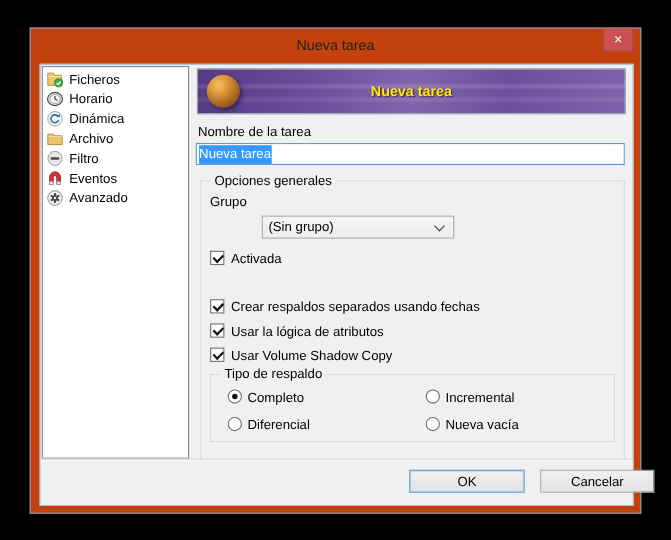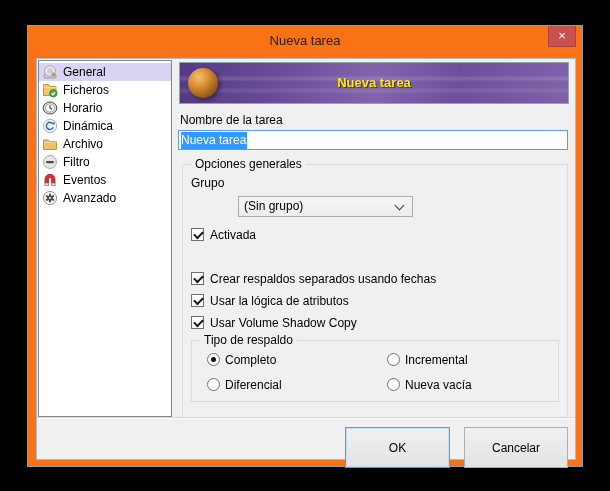--- a/index.html
+++ b/index.html
@@ -9,21 +9,21 @@
     background: #000;
     font-family: "Liberation Sans", sans-serif;
     -webkit-font-smoothing: antialiased;
   }
   * { box-sizing: border-box; }
 
   
   .dialog {
     position: absolute; left: 27px; top: 25px;
     width: 556px; height: 442px;
-    background: #f97316;
+    background: #c2410c;
     border: 1px solid #7fa0bd;
   }
   .titlebar {
     position: absolute; left: 0; top: 0; right: 0; height: 32px;
     text-align: center; line-height: 30px;
     font-size: 13px; color: #1e1e1e;
   }
   .close-btn {
     position: absolute; top: 0; right: 6px;
     width: 28px; height: 21px;
@@ -150,21 +150,21 @@
     content: ""; position: absolute; left: 2px; top: 2px;
     width: 7px; height: 4px;
     border-left: 2px solid #151515;
     border-bottom: 2px solid #151515;
     transform: rotate(-45deg);
   }
 
   
   .radio-row {
     position: absolute;
-    display: flex; 
+    display: flex; align-items: center;
     height: 15px; font-size: 12px;
     cursor: default;
   }
   .radio {
     width: 13px; height: 13px; border-radius: 50%;
     background: #fff; border: 1px solid #707070;
     margin-right: 5px; position: relative; flex: 0 0 13px;
   }
   .radio.selected::after {
     content: ""; position: absolute; left: 3px; top: 3px;
@@ -173,56 +173,45 @@
   }
 
   
   .footer {
     position: absolute; left: 0; right: 0; bottom: 0; height: 42px;
     border-top: 1px solid #d5d5d5;
     box-shadow: inset 0 1px 0 #fbfbfb;
     background: #f0f0f0;
   }
   .btn {
-    position: absolute; top: 9px; height: 41px;
+    position: absolute; top: 9px; height: 21px;
     background: linear-gradient(180deg, #f0f0f0, #e3e3e3);
     font-family: "Liberation Sans", sans-serif;
     font-size: 12px; color: #000;
     text-align: center;
     cursor: default;
+    margin-left: 27px;
   }
   .btn-ok     { left: 308px; width: 105px; border: 1px solid #5e9bd1; box-shadow: 0 0 0 1px #c4ddf2 inset; }
   .btn-cancel { left: 427px; width: 104px; border: 1px solid #adadad; }
 </style>
 </head>
 <body>
 
 <div class="dialog">
   <div class="titlebar">
     <span>Nueva tarea</span>
   </div>
   <div class="close-btn">
     <span>×</span>
   </div>
 
   <div class="content">
 
     <div class="sidebar">
-      <div class="side-item selected">
-        <span class="ic">
-          <svg viewBox="0 0 16 16">
-              <rect x="2" y="10.5" width="12" height="3.5" rx="1" fill="#c9ced6" stroke="#8a919c" stroke-width="0.8"></rect>
-              <ellipse cx="8" cy="7" rx="5.6" ry="5.2" fill="#e3e7ec" stroke="#9aa1ab" stroke-width="0.8"></ellipse>
-              <ellipse cx="8" cy="7" rx="3" ry="2.8" fill="#cfd5dd"></ellipse>
-              <circle cx="8" cy="7" r="1.1" fill="#fff" stroke="#9aa1ab" stroke-width="0.6"></circle>
-              <circle cx="11.5" cy="10.5" r="1.6" fill="#e6a23c" stroke="#a06a1a" stroke-width="0.6"></circle>
-            </svg>
-        </span>
-        <span>General</span>
-      </div>
       <div class="side-item">
         <span class="ic">
           <svg viewBox="0 0 16 16">
               <path d="M1.5 2.5h5l1.5 2h6v9h-12.5z" fill="#f0c96b" stroke="#b98e35" stroke-width="0.9"></path>
               <path d="M1.5 5.5h12.5" stroke="#f9e2a5" stroke-width="0.9"></path>
               <circle cx="11.3" cy="11.3" r="3.7" fill="#3fae49" stroke="#2e8537" stroke-width="0.8"></circle>
               <path d="M9.6 11.4l1.2 1.3 2.2-2.6" stroke="#fff" stroke-width="1.3" fill="none"></path>
             </svg>
         </span>
         <span>Ficheros</span>

